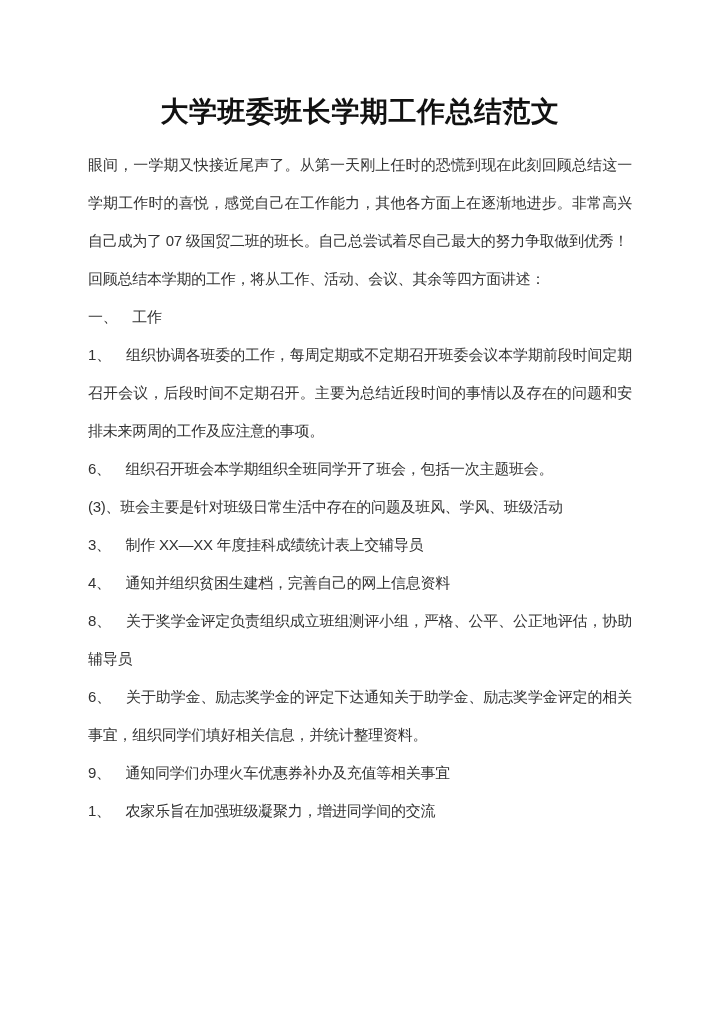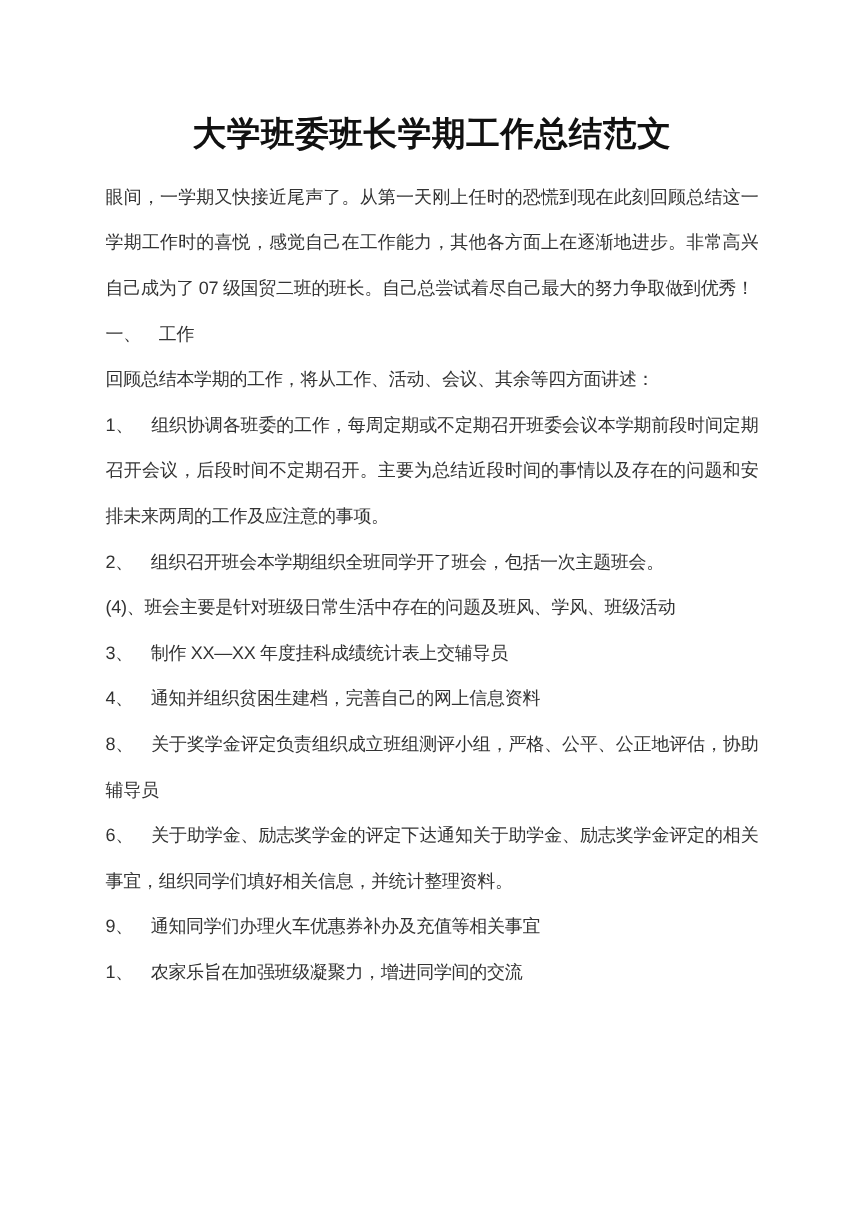--- a/index.html
+++ b/index.html
@@ -41,25 +41,25 @@
     word-break: break-all;
   }
 </style>
 </head>
 <body>
 
 <div class="page">
   <h1 class="doc-title">大学班委班长学期工作总结范文</h1>
   <div class="doc-body">
       <p class="para">眼间，一学期又快接近尾声了。从第一天刚上任时的恐慌到现在此刻回顾总结这一学期工作时的喜悦，感觉自己在工作能力，其他各方面上在逐渐地进步。非常高兴自己成为了 07 级国贸二班的班长。自己总尝试着尽自己最大的努力争取做到优秀！</p>
+      <p class="para">回顾总结本学期的工作，将从工作、活动、会议、其余等四方面讲述：</p>
       <p class="para">一、　工作</p>
-      <p class="para">回顾总结本学期的工作，将从工作、活动、会议、其余等四方面讲述：</p>
       <p class="para">1、　组织协调各班委的工作，每周定期或不定期召开班委会议本学期前段时间定期召开会议，后段时间不定期召开。主要为总结近段时间的事情以及存在的问题和安排未来两周的工作及应注意的事项。</p>
-      <p class="para">2、　组织召开班会本学期组织全班同学开了班会，包括一次主题班会。</p>
-      <p class="para">(4)、班会主要是针对班级日常生活中存在的问题及班风、学风、班级活动</p>
+      <p class="para">6、　组织召开班会本学期组织全班同学开了班会，包括一次主题班会。</p>
+      <p class="para">(3)、班会主要是针对班级日常生活中存在的问题及班风、学风、班级活动</p>
       <p class="para">3、　制作 XX—XX 年度挂科成绩统计表上交辅导员</p>
       <p class="para">4、　通知并组织贫困生建档，完善自己的网上信息资料</p>
       <p class="para">8、　关于奖学金评定负责组织成立班组测评小组，严格、公平、公正地评估，协助辅导员</p>
       <p class="para">6、　关于助学金、励志奖学金的评定下达通知关于助学金、励志奖学金评定的相关事宜，组织同学们填好相关信息，并统计整理资料。</p>
       <p class="para">9、　通知同学们办理火车优惠券补办及充值等相关事宜</p>
       <p class="para">1、　农家乐旨在加强班级凝聚力，增进同学间的交流</p>
     </div>
 </div>
 
 </body></html>

